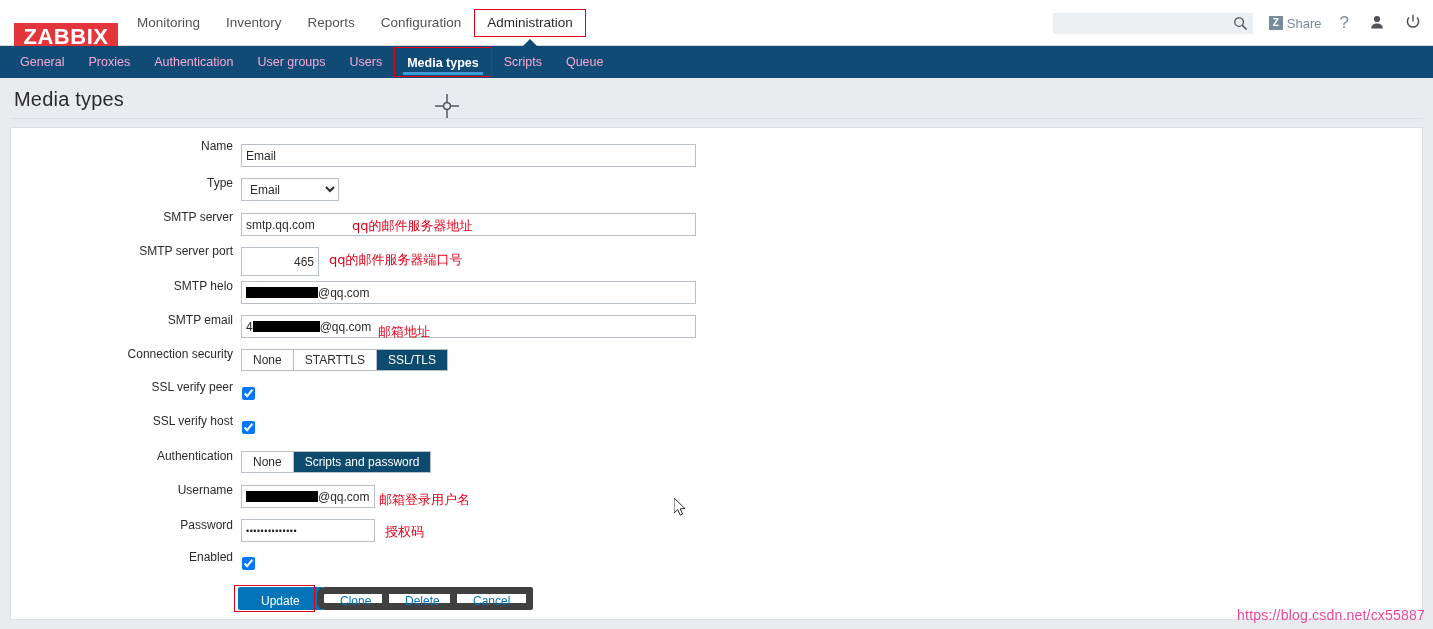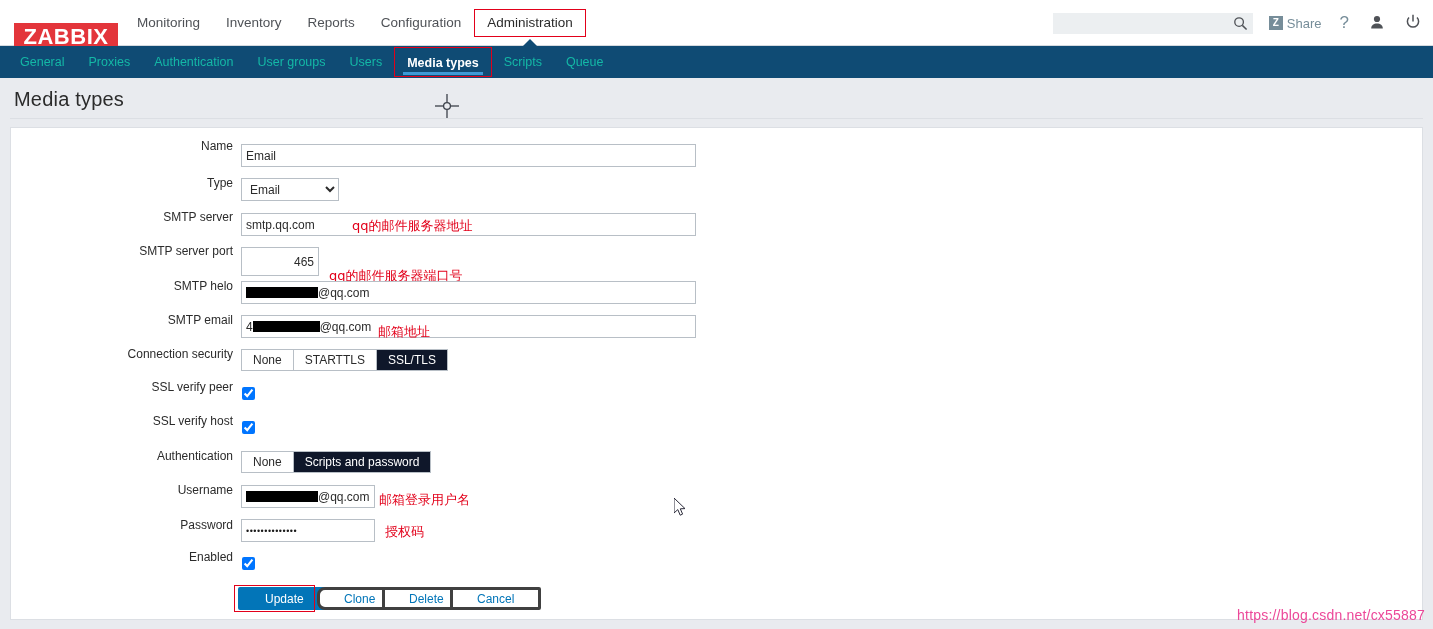--- a/index.html
+++ b/index.html
@@ -137,21 +137,21 @@
     left: 0; top: 46px;
     width: 1433px;
     height: 32px;
     background: #0f4b74;
     display: flex;
     align-items: center;
     padding-left: 8px;
     box-sizing: border-box;
   }
   .sub-nav-item {
-    color: #14b8a6;
+    color: #f9a8d4;
     font-size: 12.5px;
     padding: 0 12px;
     height: 32px;
     line-height: 32px;
     white-space: nowrap;
     position: relative;
   }
   .sub-nav-item.active {
     color: #ffffff;
     font-weight: bold;
@@ -290,40 +290,40 @@
     line-height: 20px;
     padding: 0 11px;
     font-size: 12px;
     color: #2b2b2b;
     border-right: 1px solid #b8bfc6;
     background: #ffffff;
     white-space: nowrap;
   }
   .seg-btn:last-child { border-right: none; }
   .seg-btn.on {
-    background: #0f172a;
+    background: #0c4a6e;
     color: #ffffff;
   }
 
   .cb {
     width: 13px; height: 13px;
     margin: 0;
   }
 
   
   .btn {
     height: 23px;
     min-width: 58px;
-    border: 3px solid #404040;
+    border: 7px solid #404040;
     background: #ffffff;
     color: #0275b8;
     font-family: "Liberation Sans", sans-serif;
     font-size: 12px;
     border-radius: 2px;
-    padding: 0 24px;
+    padding: 0 16px;
     box-sizing: border-box;
     cursor: pointer;
   }
   .btn.primary {
     background: #0275b8;
     color: #ffffff;
     border-color: #0275b8;
   }
   #update-annot-box {
     position: absolute;
@@ -442,21 +442,21 @@
   <div class="form-row" style="left:13px; top:217px; width:220px;">
     <span class="form-label">SMTP server</span>
   </div>
   <input class="txt-input" style="position: absolute; left: 241px; top: 213px; width: 455px; height: 23px;" type="text" value="smtp.qq.com">
   <span class="annot-cn" style="left:352px; top:217px;">qq的邮件服务器地址</span>
 
   <div class="form-row" style="left:13px; top:251px; width:220px;">
     <span class="form-label">SMTP server port</span>
   </div>
   <input class="txt-input" style="position: absolute; left: 241px; top: 247px; width: 78px; height: 29px; text-align: right;" type="text" value="465">
-  <span class="annot-cn" style="left:329px; top:251px;margin-top:16px;">qq的邮件服务器端口号</span>
+  <span class="annot-cn" style="left:329px; top:251px;">qq的邮件服务器端口号</span>
 
   <div class="form-row" style="left:13px; top:286px; width:220px;">
     <span class="form-label">SMTP helo</span>
   </div>
   <div class="input-look" style="position:absolute; left:241px; top:281px; width:455px;">
     <span class="redacted" style="width:72px;"></span>
       <span>@qq.com</span>
   </div>
 
   <div class="form-row" style="left:13px; top:320px; width:220px;">

